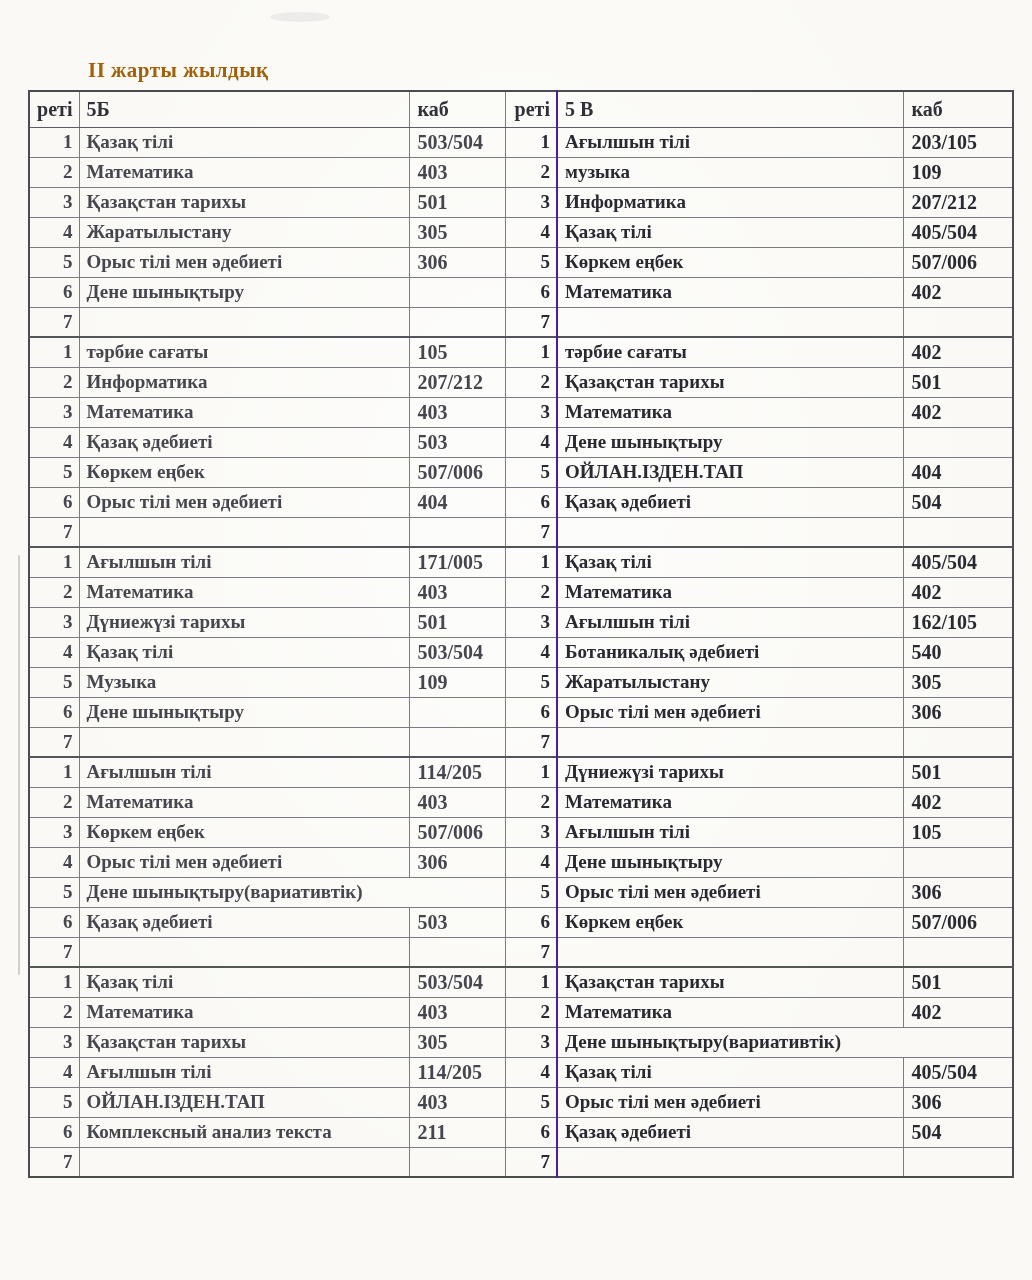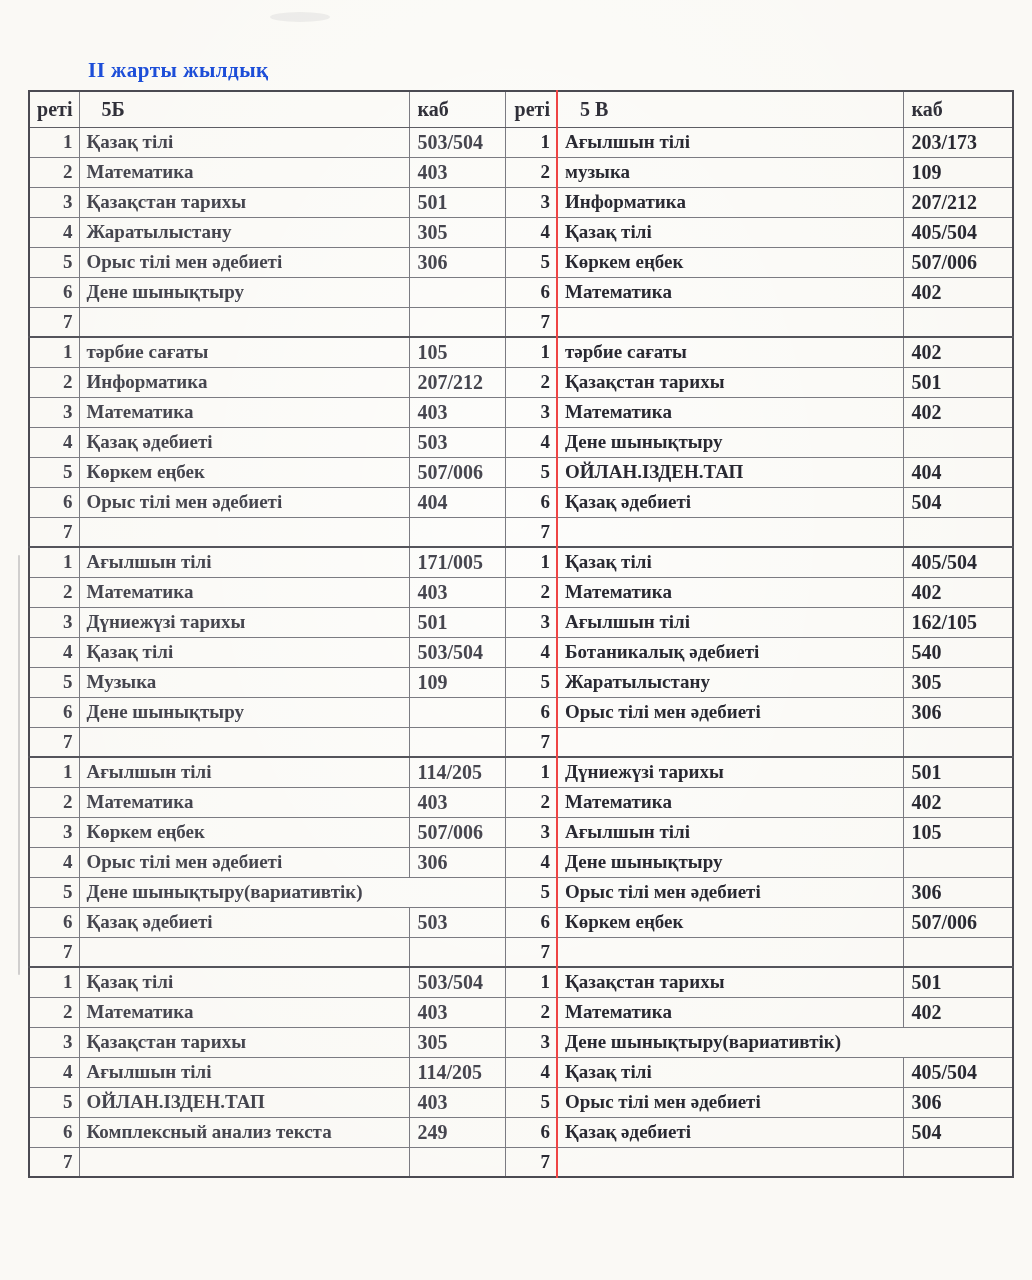--- a/index.html
+++ b/index.html
@@ -16,21 +16,21 @@
       #faf9f5;
     font-family: "Liberation Serif", "DejaVu Serif", serif;
   }
   .page-title {
     position: absolute;
     left: 88px;
     top: 58px;
     font-size: 21px;
     font-weight: bold;
     letter-spacing: 0.5px;
-    color: #1d4ed8;
+    color: #a16207;
   }
   table.schedule {
     position: absolute;
     left: 28px;
     top: 90px;
     width: 984px;
     border-collapse: collapse;
     table-layout: fixed;
     border: 2px solid #4b4b52;
     font-family: Liberation Serif, serif;
@@ -49,27 +49,27 @@
     text-align: left;
     color: #303039;
     border-bottom: 1px solid #5d5d64;
   }
   tbody td { height: 30px; font-size: 19px; }
   
   .col-order   { text-align: right; padding: 0 6px 0 2px; }
   .col-subject { text-align: left;  padding: 0 4px 0 7px; }
   .col-room    { text-align: left;  padding: 0 4px 0 8px; font-size: 20px; }
   th.col-order   { padding: 0 6px 0 4px; }
-  th.col-subject { padding: 0 4px 0 22px; }
+  th.col-subject { padding: 0 4px 0 7px; }
   th.col-room    { padding: 0 4px 0 8px; }
   
   .side-left  { color: #46464f; }
   .side-right { color: #292932; }
   
-  .heavy-left { border-left: 2px solid #ef4444; }
+  .heavy-left { border-left: 2px solid #4c1d95; }
   
   tr.block-start td { border-top: 2px solid #54545b; }
   
   .scan-edge-line {
     position: absolute;
     left: 18px;
     top: 555px;
     width: 2px;
     height: 420px;
     background: rgba(130,130,136,0.35);
@@ -112,21 +112,21 @@
       <th class="col-room">каб</th>
     </tr>
   </thead>
   <tbody>
       <tr>
         <td class="col-order side-left">1</td>
         <td class="col-subject side-left">Қазақ тілі</td>
         <td class="col-room side-left">503/504</td>
         <td class="col-order side-right">1</td>
         <td class="col-subject side-right heavy-left">Ағылшын тілі</td>
-        <td class="col-room side-right">203/173</td>
+        <td class="col-room side-right">203/105</td>
       </tr>
       <tr>
         <td class="col-order side-left">2</td>
         <td class="col-subject side-left">Математика</td>
         <td class="col-room side-left">403</td>
         <td class="col-order side-right">2</td>
         <td class="col-subject side-right heavy-left">музыка</td>
         <td class="col-room side-right">109</td>
       </tr>
       <tr>
@@ -371,21 +371,21 @@
         <td class="col-order side-left">5</td>
         <td class="col-subject side-left">ОЙЛАН.ІЗДЕН.ТАП</td>
         <td class="col-room side-left">403</td>
         <td class="col-order side-right">5</td>
         <td class="col-subject side-right heavy-left">Орыс тілі мен әдебиеті</td>
         <td class="col-room side-right">306</td>
       </tr>
       <tr>
         <td class="col-order side-left">6</td>
         <td class="col-subject side-left">Комплексный анализ текста</td>
-        <td class="col-room side-left">249</td>
+        <td class="col-room side-left">211</td>
         <td class="col-order side-right">6</td>
         <td class="col-subject side-right heavy-left">Қазақ әдебиеті</td>
         <td class="col-room side-right">504</td>
       </tr>
       <tr>
         <td class="col-order side-left">7</td>
         <td class="col-subject side-left"></td>
         <td class="col-room side-left"></td>
         <td class="col-order side-right">7</td>
         <td class="col-subject side-right heavy-left"></td>

